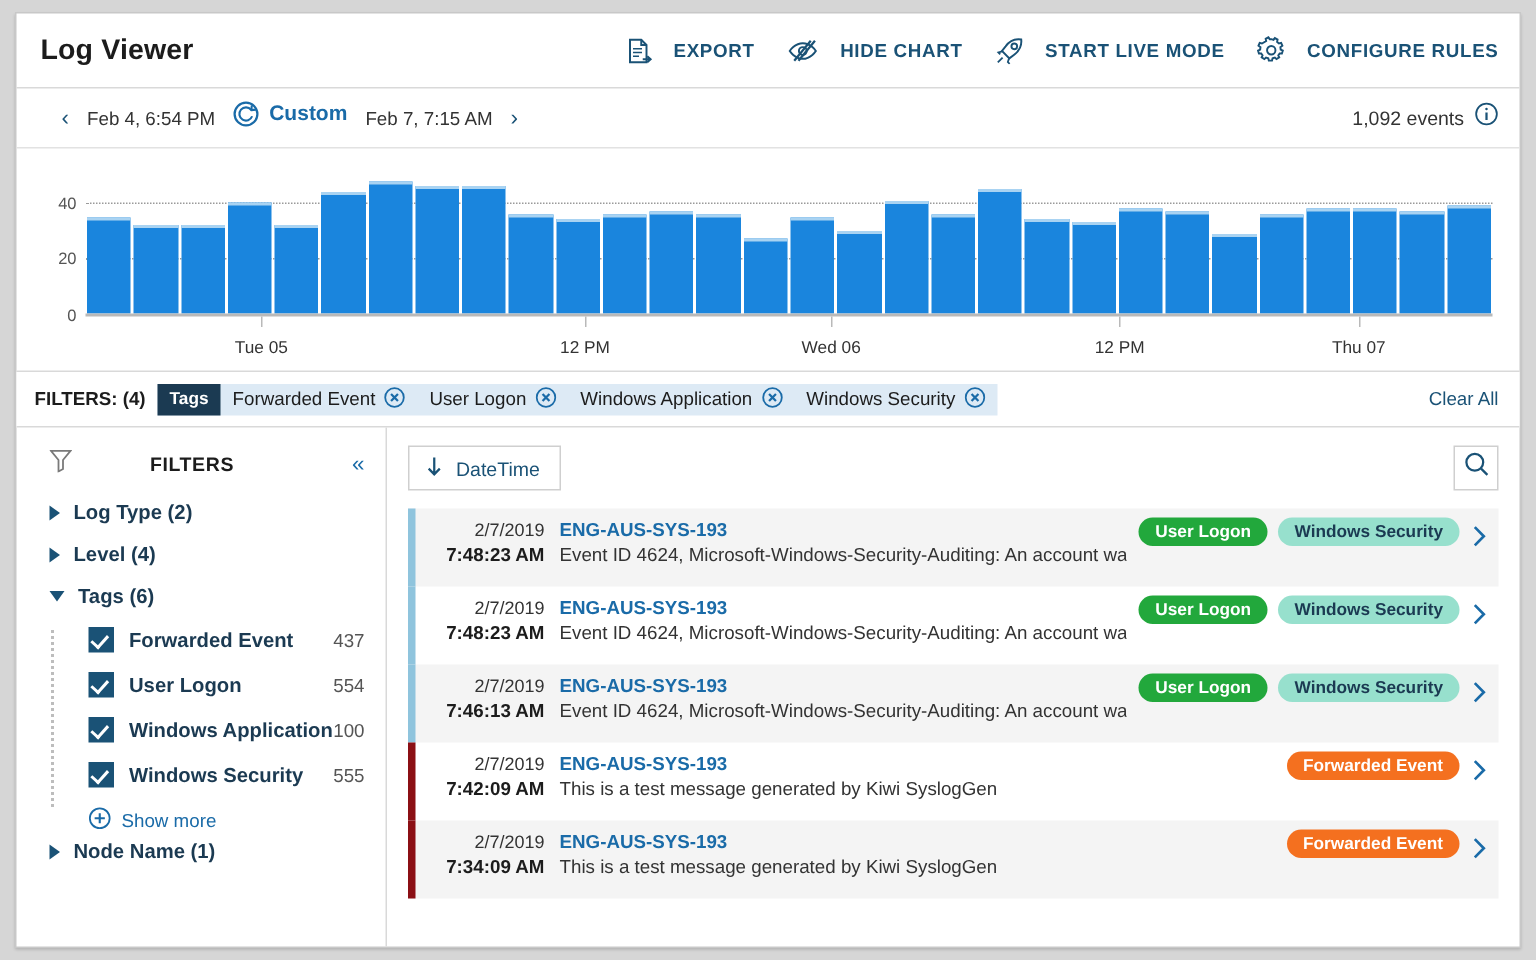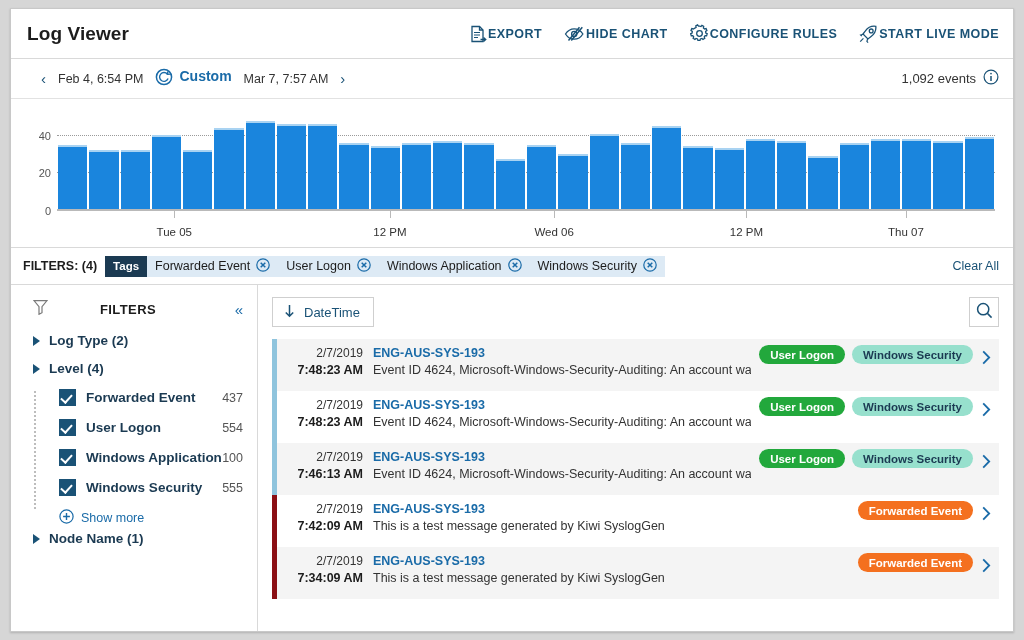--- a/index.html
+++ b/index.html
@@ -24,21 +24,21 @@
     border-bottom: 1px solid #d9d9d9;
     display: flex; align-items: center;
     padding: 0 14px 0 16px;
   }
   .hdr-title {
     font-size: 19px; font-weight: bold; color: #1c1c1c;
     letter-spacing: .1px;
   }
   .hdr-actions { margin-left: auto; display: flex; align-items: center; gap: 22px; }
   .hdr-act {
-    display: flex; align-items: center; gap: 1px;
+    display: flex; align-items: center; gap: 14px;
     color: #1a5276; cursor: pointer;
   }
   .hdr-act .lbl {
     font-size: 12.5px; font-weight: bold; letter-spacing: .45px;
     color: #1a5276; text-transform: uppercase;
   }
   .hdr-act svg { display: block; }
 
   
   .datebar {
@@ -206,56 +206,56 @@
             <circle cx="10.2" cy="8" r="2.6"></circle>
             <path d="M4.5 14.5L15.5 1.2" stroke-width="1.5"></path>
             <path d="M7.3 14.5L18.3 1.2" stroke-width="1.5"></path>
           </svg>
         </span>
         <span class="lbl">HIDE CHART</span>
       </div>
 
       <div class="hdr-act">
         <span>
-          <svg width="19" height="19" viewBox="0 0 19 19" fill="none" stroke="#1a5276" stroke-width="1.3">
-            <path d="M9.5 2.1l1.5.5.9-1.2 1.8 1-.3 1.5 1.2 1.1 1.5-.4.8 1.9-1.3.9.2 1.6 1.4.7-.6 2-1.5-.1-.9 1.3.6 1.4-1.8 1.1-1.1-1-1.5.5-.4 1.5h-2.1l-.4-1.5-1.5-.5-1.1 1-1.8-1.1.6-1.4-.9-1.3-1.5.1-.6-2 1.4-.7.2-1.6-1.3-.9.8-1.9 1.5.4L6.1 3.4l-.3-1.5 1.8-1 .9 1.2z"></path>
-            <circle cx="9.5" cy="9.5" r="2.8"></circle>
-          </svg>
-        </span>
-        <span class="lbl">CONFIGURE RULES</span>
-      </div>
-
-      <div class="hdr-act">
-        <span>
           <svg width="19" height="18" viewBox="0 0 19 18" fill="none" stroke="#1a5276" stroke-width="1.3">
             <path d="M16.8 1.3c-4.3-.6-8 1.3-10.4 4.6L4 9l4.9 4.9 3.2-2.4c3.2-2.4 5.2-6 4.7-10.2z"></path>
             <circle cx="12.2" cy="5.9" r="1.9"></circle>
             <path d="M4.2 9.2L1.6 10l1.2 1.2M8.7 13.8l-.8 2.6 1.2 1.2" stroke-width="1.2"></path>
             <path d="M1.2 16.6l3.2-3.2" stroke-width="1.2"></path>
           </svg>
         </span>
         <span class="lbl">START LIVE MODE</span>
+      </div>
+
+      <div class="hdr-act">
+        <span>
+          <svg width="19" height="19" viewBox="0 0 19 19" fill="none" stroke="#1a5276" stroke-width="1.3">
+            <path d="M9.5 2.1l1.5.5.9-1.2 1.8 1-.3 1.5 1.2 1.1 1.5-.4.8 1.9-1.3.9.2 1.6 1.4.7-.6 2-1.5-.1-.9 1.3.6 1.4-1.8 1.1-1.1-1-1.5.5-.4 1.5h-2.1l-.4-1.5-1.5-.5-1.1 1-1.8-1.1.6-1.4-.9-1.3-1.5.1-.6-2 1.4-.7.2-1.6-1.3-.9.8-1.9 1.5.4L6.1 3.4l-.3-1.5 1.8-1 .9 1.2z"></path>
+            <circle cx="9.5" cy="9.5" r="2.8"></circle>
+          </svg>
+        </span>
+        <span class="lbl">CONFIGURE RULES</span>
       </div>
     </div>
   </div>
 
   <div class="datebar">
     <span class="arrow">‹</span>
     <span class="date-txt">Feb 4, 6:54 PM</span>
     <div class="custom-wrap">
       <span>
         <svg width="18" height="18" viewBox="0 0 18 18" fill="none" stroke="#1a6ba8" stroke-width="1.5">
           <circle cx="9" cy="9" r="7.6"></circle>
           <path d="M12.4 6.2a4.4 4.4 0 10.7 4.3" stroke-width="1.4"></path>
           <path d="M12.9 3.3l-.4 3.1 3.1-.3" stroke-width="1.4" stroke-linejoin="round"></path>
         </svg>
       </span>
       <span class="custom-lbl">Custom</span>
     </div>
-    <span class="date-txt">Mar 7, 7:57 AM</span>
+    <span class="date-txt">Feb 7, 7:15 AM</span>
     <span class="arrow">›</span>
 
     <div class="ev-wrap">
       <span class="ev-count">1,092 events</span>
       <span>
         <svg width="16" height="16" viewBox="0 0 16 16" fill="none" stroke="#1a5276" stroke-width="1.2">
           <circle cx="8" cy="8" r="6.9"></circle>
           <path d="M8 7v5" stroke-width="1.5"></path>
           <circle cx="8" cy="4.6" r=".85" fill="#1a5276" stroke="none"></circle>
         </svg>
@@ -378,20 +378,24 @@
       <div class="grp">
         <span class="tri tri-r"></span>
         <span class="grp-lbl">Log Type (2)</span>
       </div>
 
       <div class="grp">
         <span class="tri tri-r"></span>
         <span class="grp-lbl">Level (4)</span>
       </div>
 
+      <div class="grp">
+        <span class="tri tri-d"></span>
+        <span class="grp-lbl">Tags (6)</span>
+      </div>
 
       <div class="sub">
         <div id="tagopts">
             <div class="opt">
               <div class="cb"></div>
               <span class="opt-lbl">Forwarded Event</span>
               <span class="opt-cnt">437</span>
             </div>
             <div class="opt">
               <div class="cb"></div>

